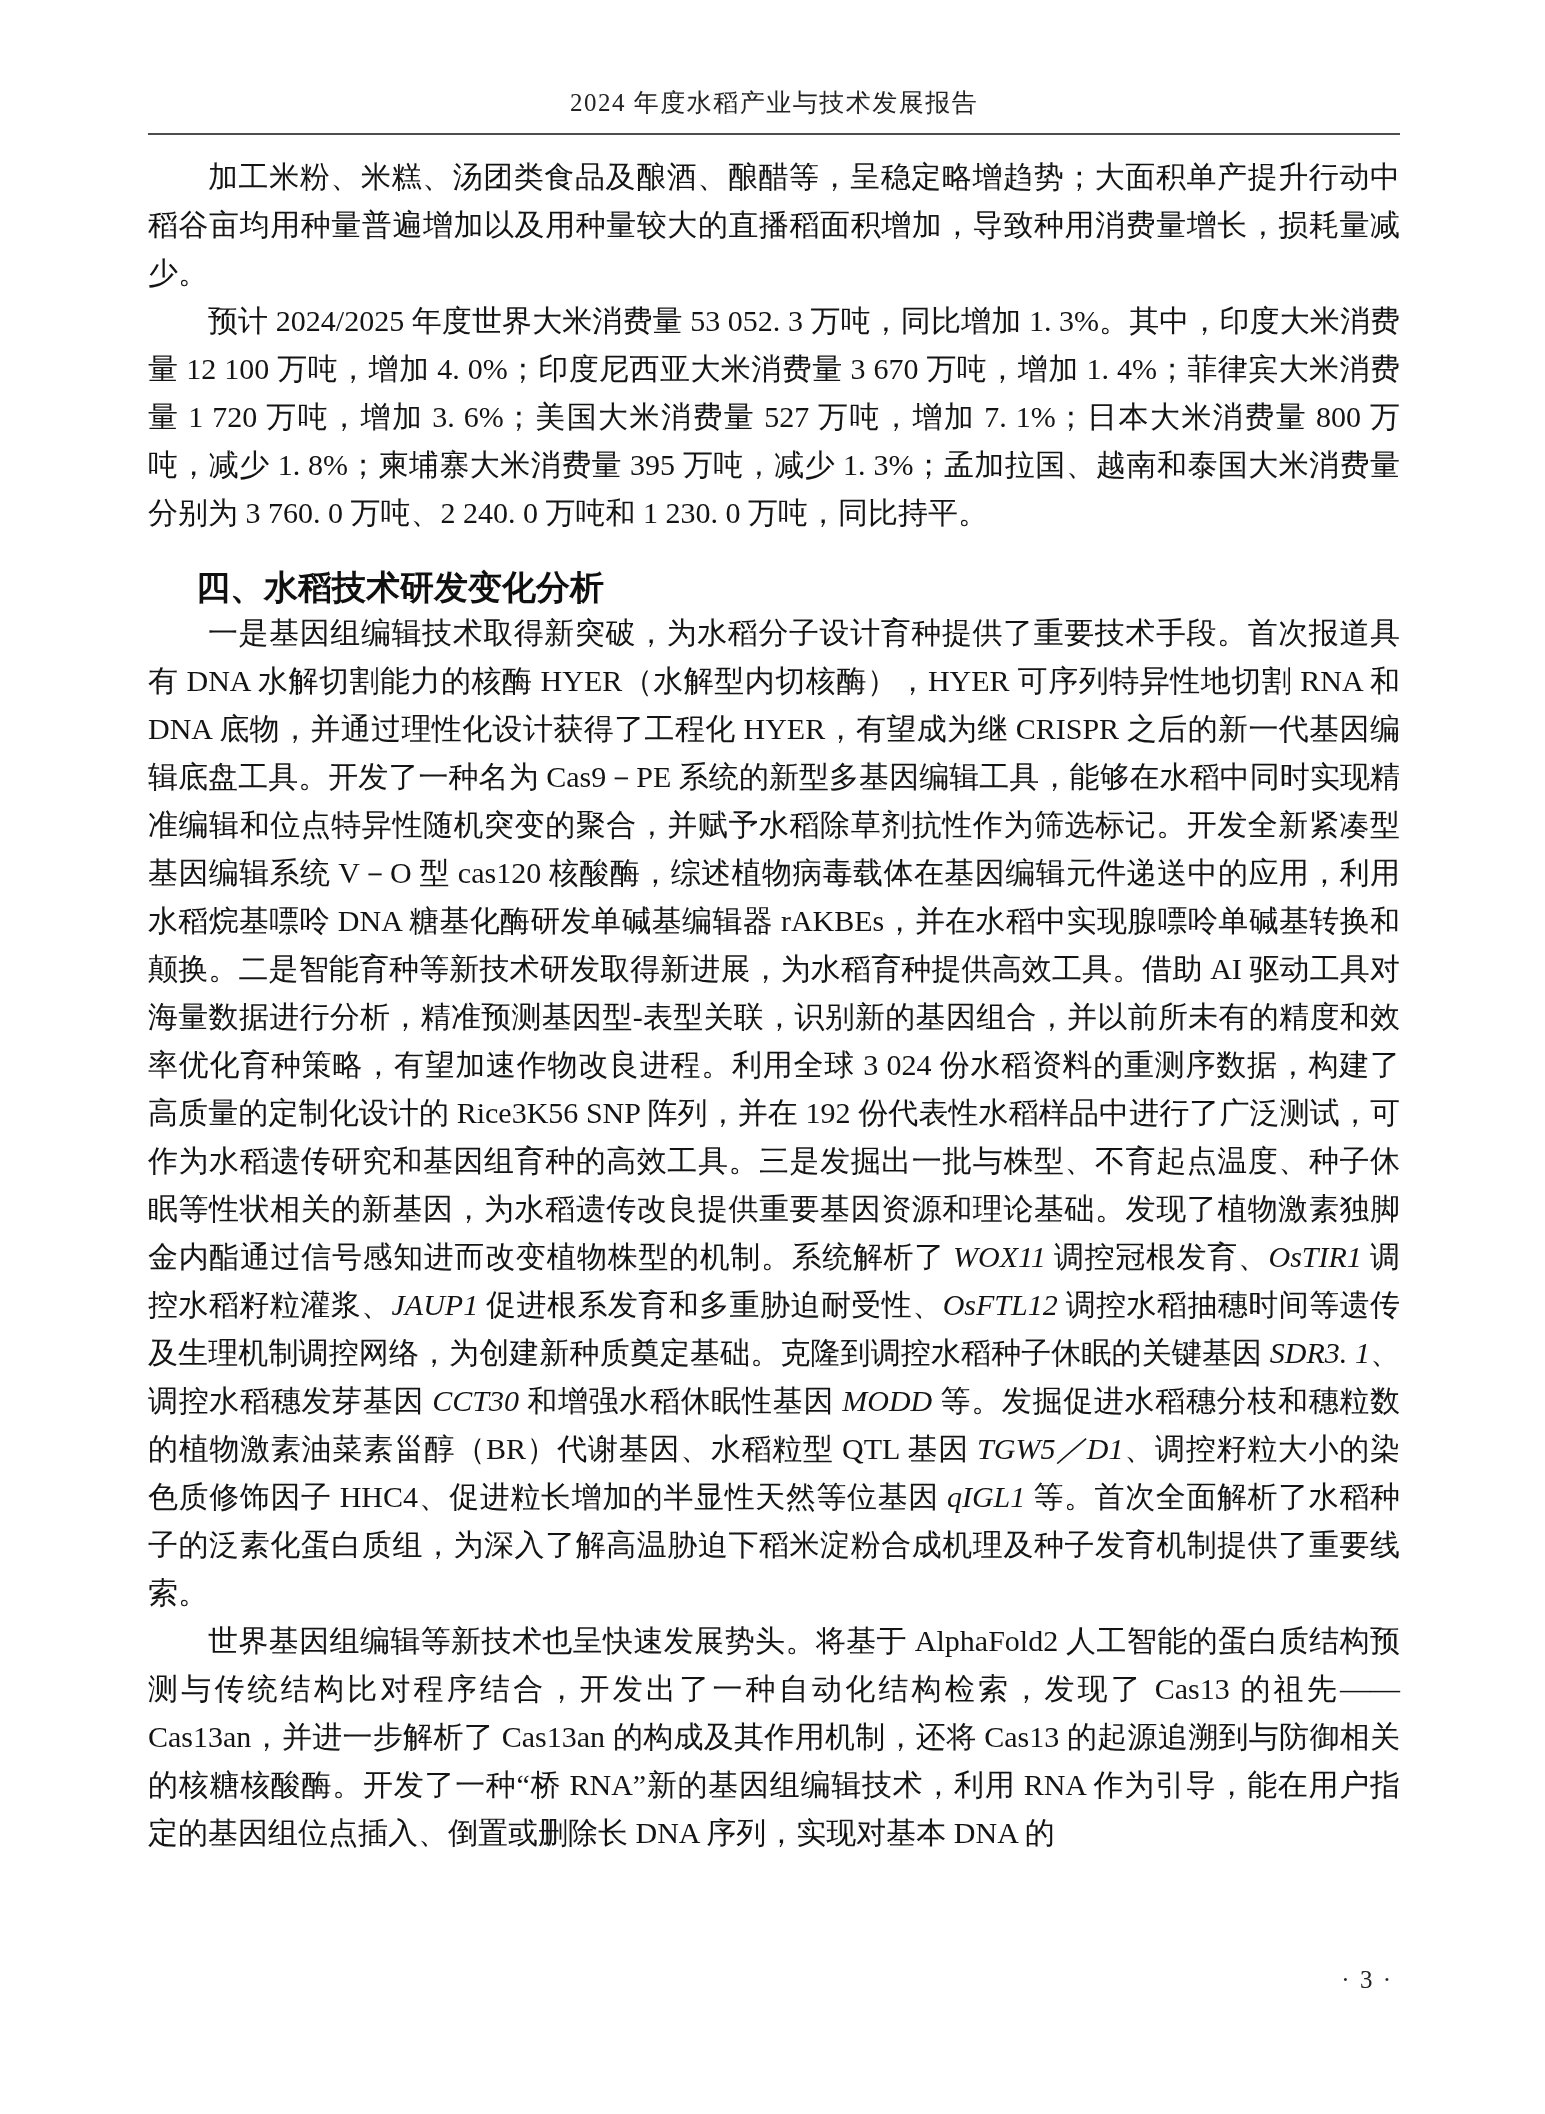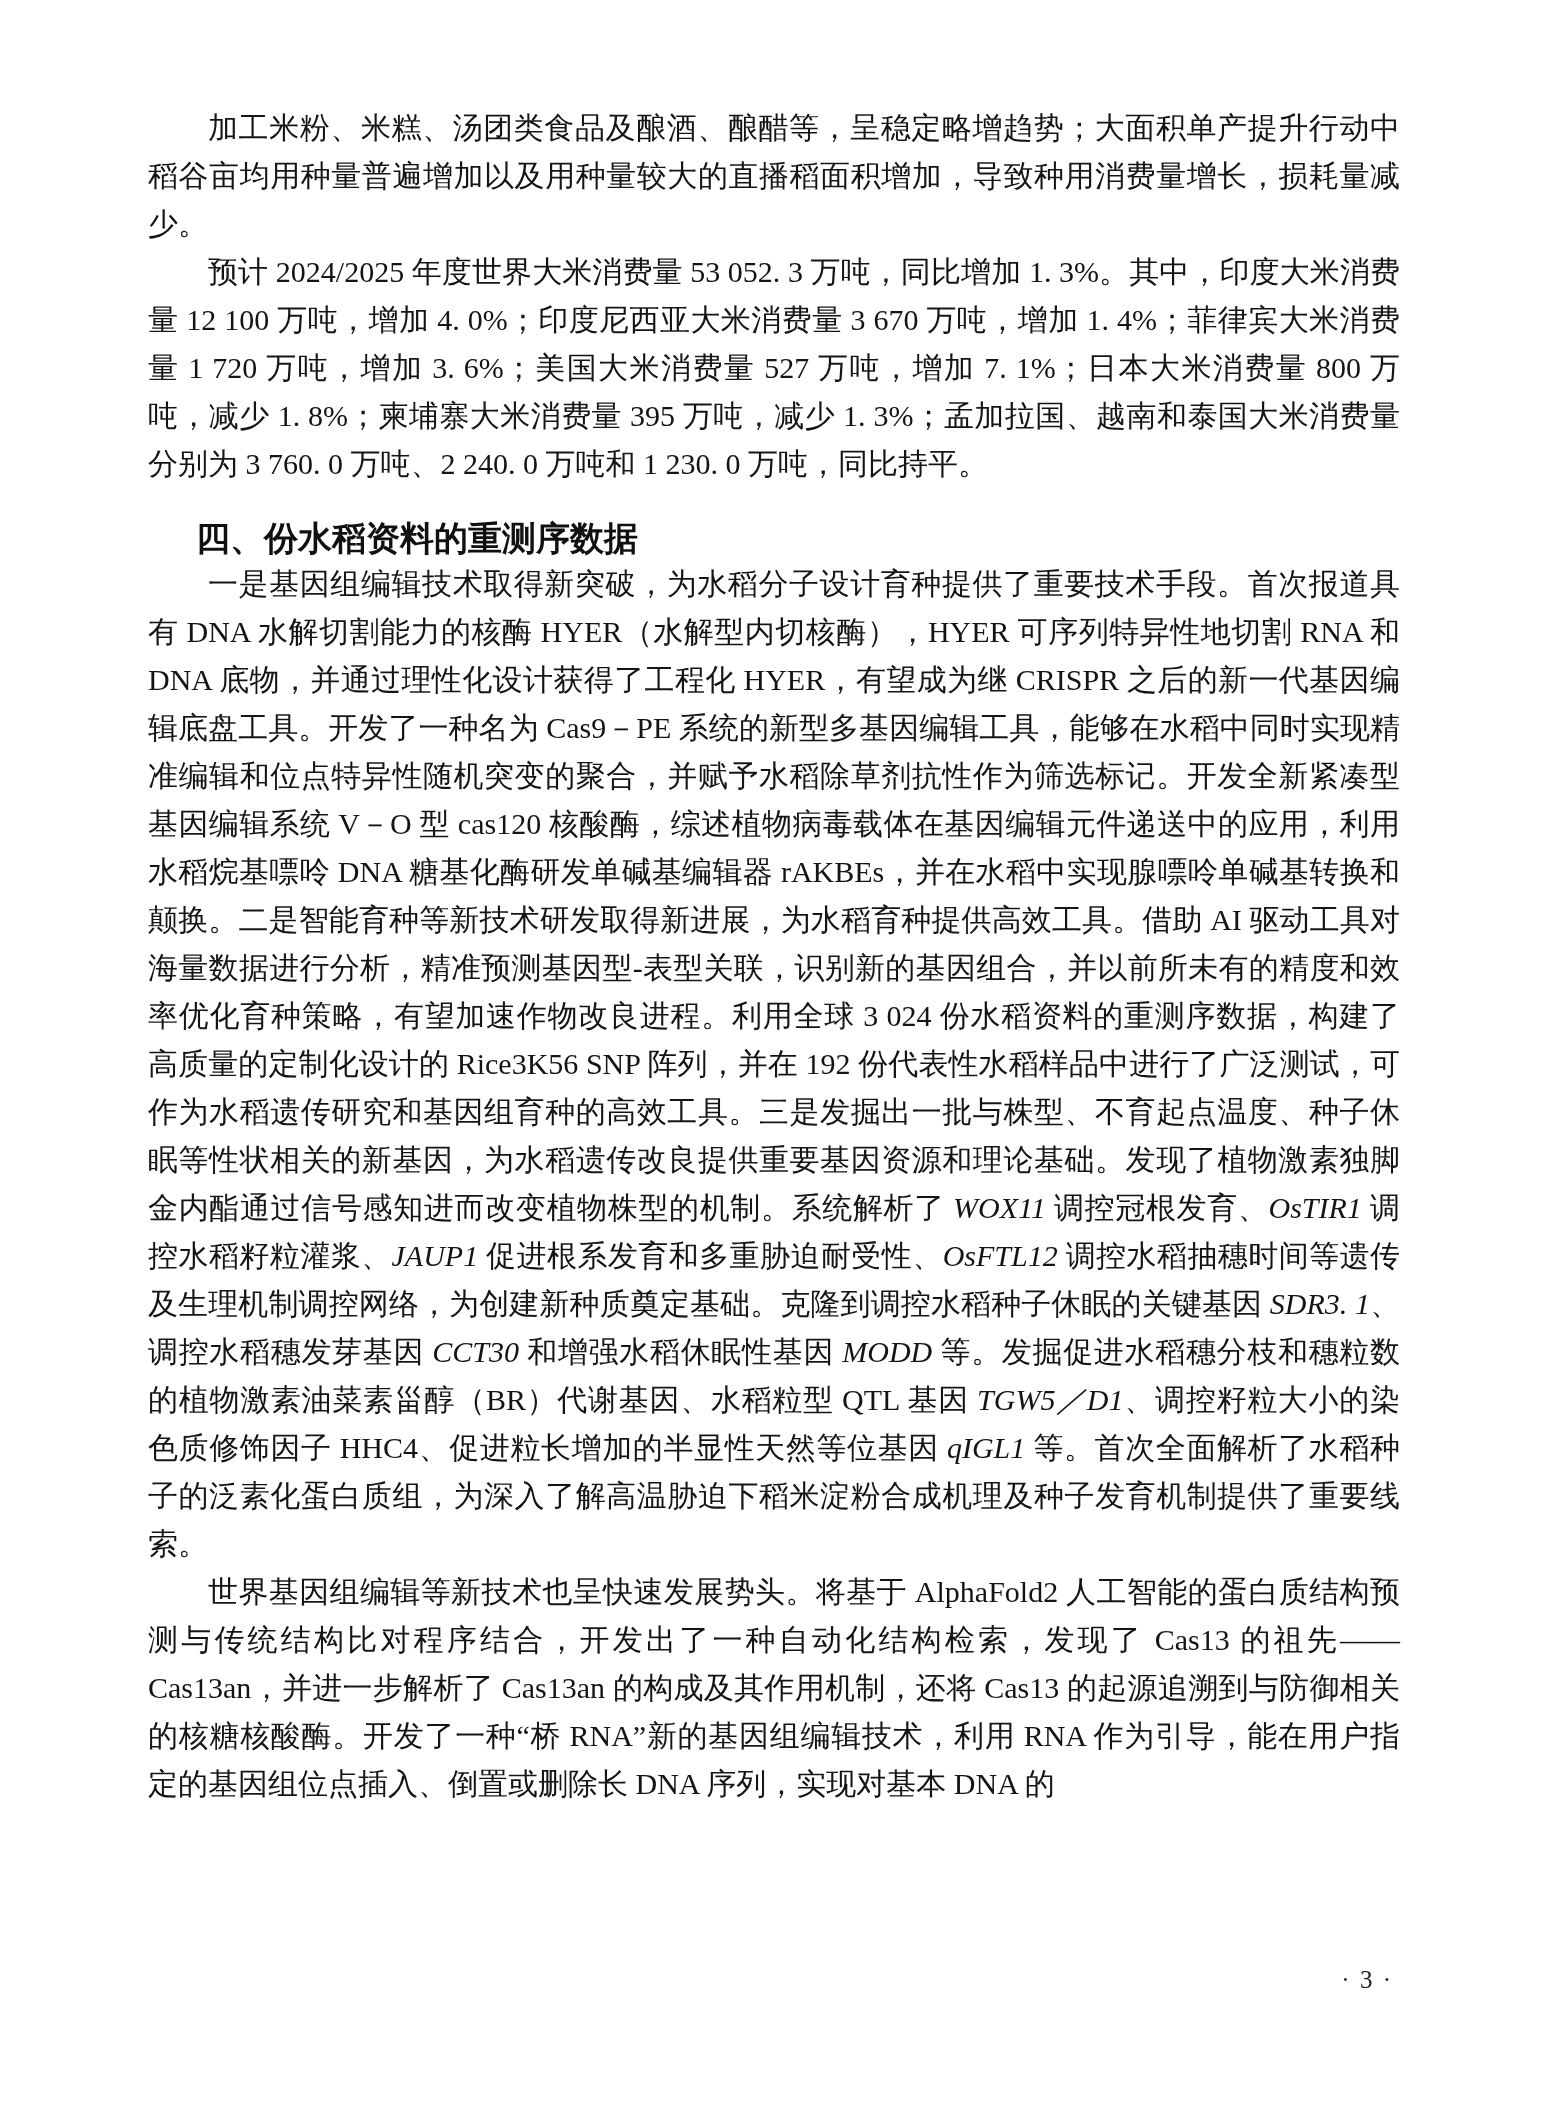--- a/index.html
+++ b/index.html
@@ -66,28 +66,31 @@
     font-size: 25px;
     color: #222222;
     letter-spacing: 2px;
   }
 </style>
 </head>
 <body>
 
 <div class="page">
 
+  <div class="page-header">
+    <span>2024 年度水稻产业与技术发展报告</span>
+  </div>
 
   <div class="content">
 
     <p class="para"><span>加工米粉、米糕、汤团类食品及酿酒、酿醋等，呈稳定略增趋势；大面积单产提升行动中稻谷亩均用种量普遍增加以及用种量较大的直播稻面积增加，导致种用消费量增长，损耗量减少。</span></p>
 
     <p class="para"><span>预计 2024/2025 年度世界大米消费量 53 052. 3 万吨，同比增加 1. 3%。其中，印度大米消费量 12 100 万吨，增加 4. 0%；印度尼西亚大米消费量 3 670 万吨，增加 1. 4%；菲律宾大米消费量 1 720 万吨，增加 3. 6%；美国大米消费量 527 万吨，增加 7. 1%；日本大米消费量 800 万吨，减少 1. 8%；柬埔寨大米消费量 395 万吨，减少 1. 3%；孟加拉国、越南和泰国大米消费量分别为 3 760. 0 万吨、2 240. 0 万吨和 1 230. 0 万吨，同比持平。</span></p>
 
-    <h2 class="section-heading">四、份水稻资料的重测序数据</h2>
+    <h2 class="section-heading">四、水稻技术研发变化分析</h2>
 
 
     <p class="para after-heading"><span>一是基因组编辑技术取得新突破，为水稻分子设计育种提供了重要技术手段。首次报道具有 DNA 水解切割能力的核酶 HYER（水解型内切核酶），HYER 可序列特异性地切割 RNA 和 DNA 底物，并通过理性化设计获得了工程化 HYER，有望成为继 CRISPR 之后的新一代基因编辑底盘工具。开发了一种名为 Cas9－PE 系统的新型多基因编辑工具，能够在水稻中同时实现精准编辑和位点特异性随机突变的聚合，并赋予水稻除草剂抗性作为筛选标记。开发全新紧凑型基因编辑系统 V－O 型 cas120 核酸酶，综述植物病毒载体在基因编辑元件递送中的应用，利用水稻烷基嘌呤 DNA 糖基化酶研发单碱基编辑器 rAKBEs，并在水稻中实现腺嘌呤单碱基转换和颠换。二是智能育种等新技术研发取得新进展，为水稻育种提供高效工具。借助 AI 驱动工具对海量数据进行分析，精准预测基因型-表型关联，识别新的基因组合，并以前所未有的精度和效率优化育种策略，有望加速作物改良进程。利用全球 3 024 份水稻资料的重测序数据，构建了高质量的定制化设计的 Rice3K56 SNP 阵列，并在 192 份代表性水稻样品中进行了广泛测试，可作为水稻遗传研究和基因组育种的高效工具。三是发掘出一批与株型、不育起点温度、种子休眠等性状相关的新基因，为水稻遗传改良提供重要基因资源和理论基础。发现了植物激素独脚金内酯通过信号感知进而改变植物株型的机制。系统解析了 </span><span class="em">WOX11</span><span> 调控冠根发育、</span><span class="em">OsTIR1</span><span> 调控水稻籽粒灌浆、</span><span class="em">JAUP1</span><span> 促进根系发育和多重胁迫耐受性、</span><span class="em">OsFTL12</span><span> 调控水稻抽穗时间等遗传及生理机制调控网络，为创建新种质奠定基础。克隆到调控水稻种子休眠的关键基因 </span><span class="em">SDR3. 1</span><span>、调控水稻穗发芽基因 </span><span class="em">CCT30</span><span> 和增强水稻休眠性基因 </span><span class="em">MODD</span><span> 等。发掘促进水稻穗分枝和穗粒数的植物激素油菜素甾醇（BR）代谢基因、水稻粒型 QTL 基因 </span><span class="em">TGW5／D1</span><span>、调控籽粒大小的染色质修饰因子 HHC4、促进粒长增加的半显性天然等位基因 </span><span class="em">qIGL1</span><span> 等。首次全面解析了水稻种子的泛素化蛋白质组，为深入了解高温胁迫下稻米淀粉合成机理及种子发育机制提供了重要线索。</span></p>
 
     <p class="para"><span>世界基因组编辑等新技术也呈快速发展势头。将基于 AlphaFold2 人工智能的蛋白质结构预测与传统结构比对程序结合，开发出了一种自动化结构检索，发现了 Cas13 的祖先——Cas13an，并进一步解析了 Cas13an 的构成及其作用机制，还将 Cas13 的起源追溯到与防御相关的核糖核酸酶。开发了一种“桥 RNA”新的基因组编辑技术，利用 RNA 作为引导，能在用户指定的基因组位点插入、倒置或删除长 DNA 序列，实现对基本 DNA 的</span></p>
 
   </div>
 
   <div class="page-number">· 3 ·</div>
 

